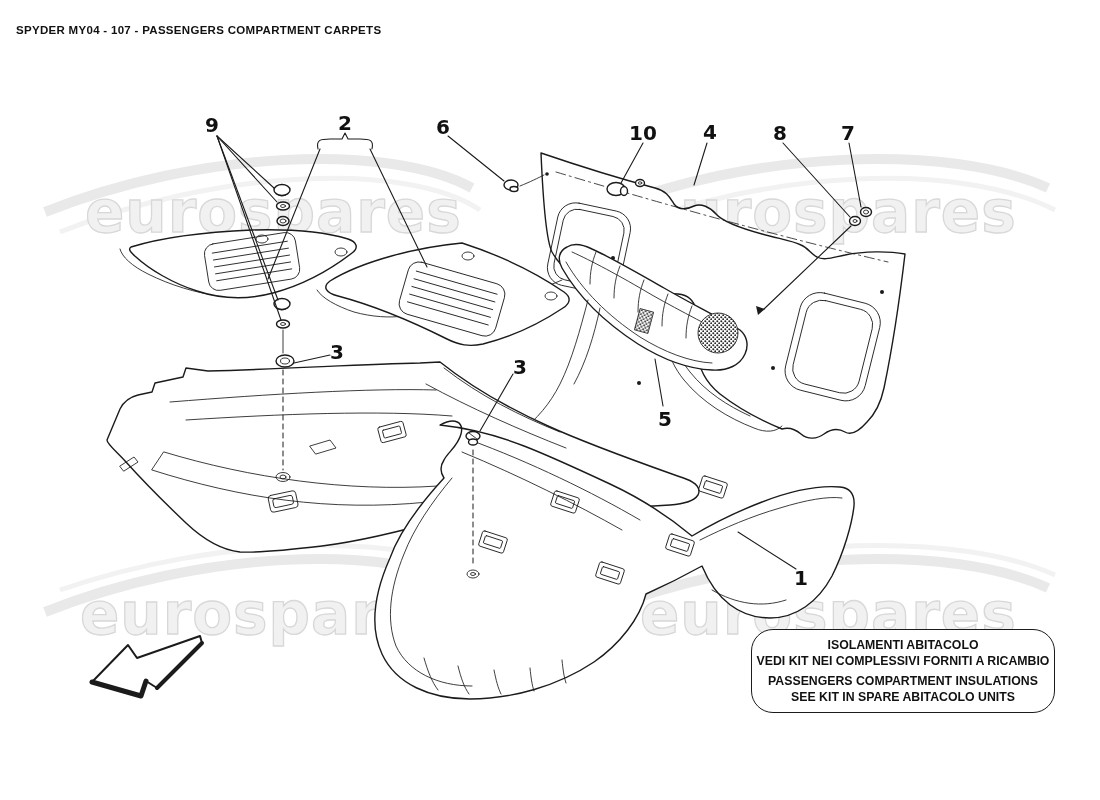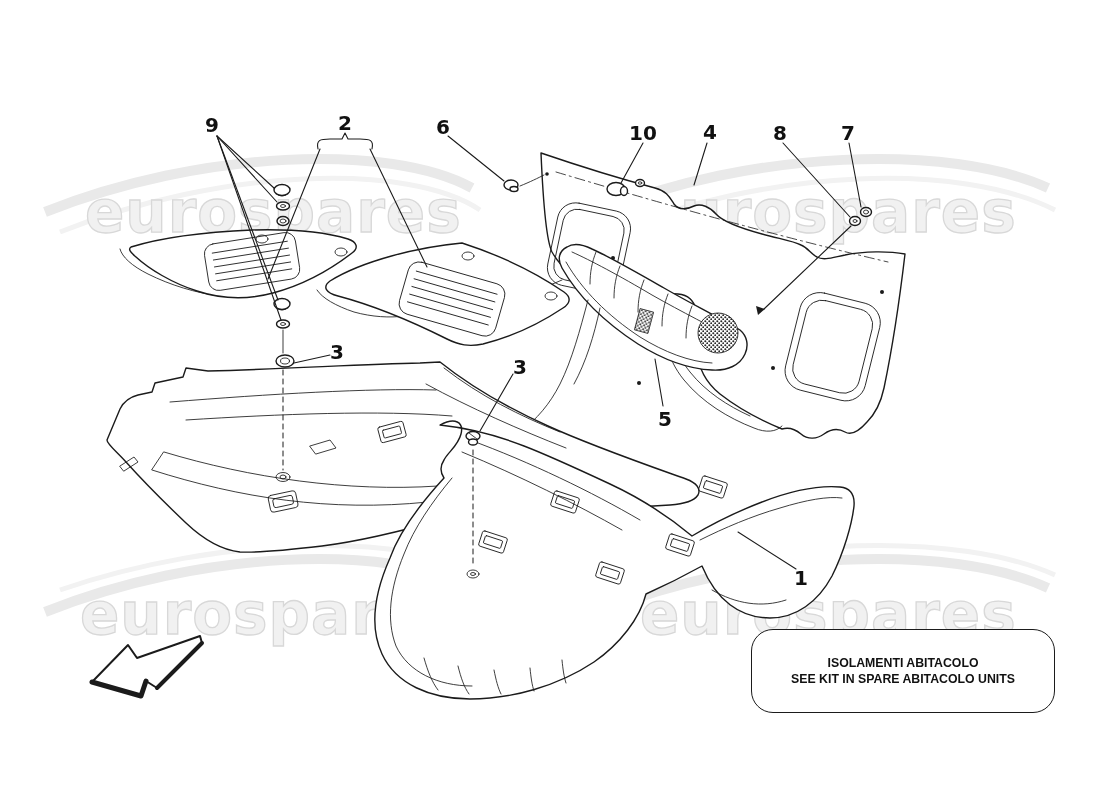--- a/index.html
+++ b/index.html
@@ -290,19 +290,22 @@
       <text class="num" x="794" y="585">1</text>
     </g>
 
     <g>
       <polygon points="200,636 137,658 128,645 92,682 141,696 146,681 157,688 202,643" fill="#ffffff" stroke="#1b1b1b" stroke-width="2" stroke-linejoin="round"></polygon>
       <path d="M 92,682 L 141,696 L 146,681" fill="none" stroke="#1b1b1b" stroke-width="5" stroke-linejoin="round" stroke-linecap="round"></path>
       <path d="M 157,688 L 202,643" fill="none" stroke="#1b1b1b" stroke-width="4" stroke-linecap="round"></path>
     </g>
   </svg>
 
+  <div id="title">SPYDER MY04 - 107 - PASSENGERS COMPARTMENT CARPETS</div>
 
   <div id="notebox">
     <div>ISOLAMENTI ABITACOLO</div>
+    <div>VEDI KIT NEI COMPLESSIVI FORNITI A RICAMBIO</div>
+    <div class="gap">PASSENGERS COMPARTMENT INSULATIONS</div>
     <div>SEE KIT IN SPARE ABITACOLO UNITS</div>
   </div>
 
 </div>
 
 </body></html>

